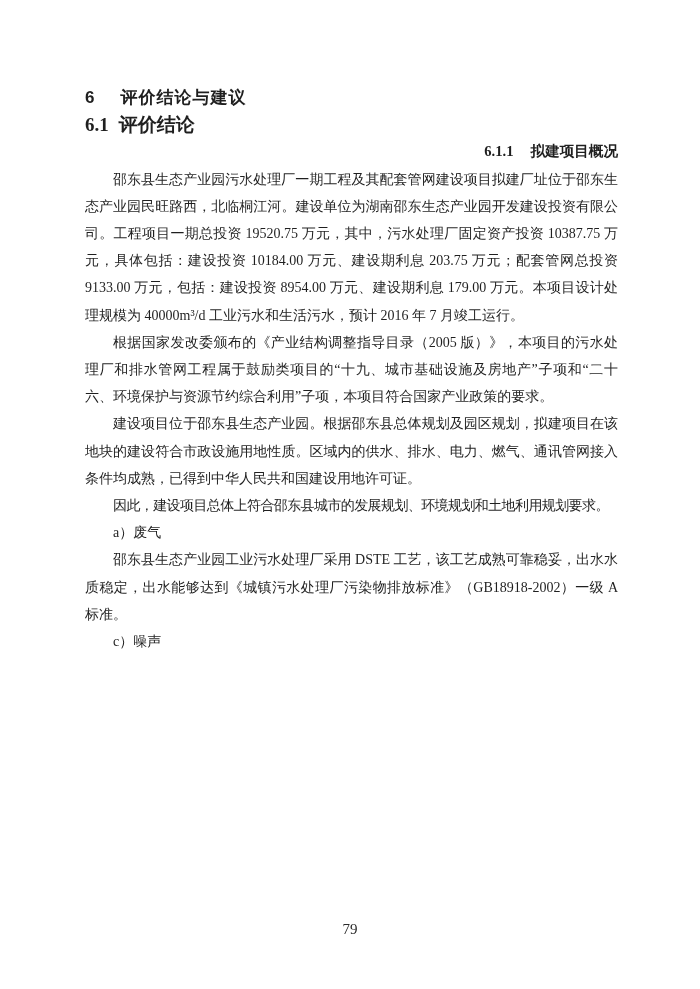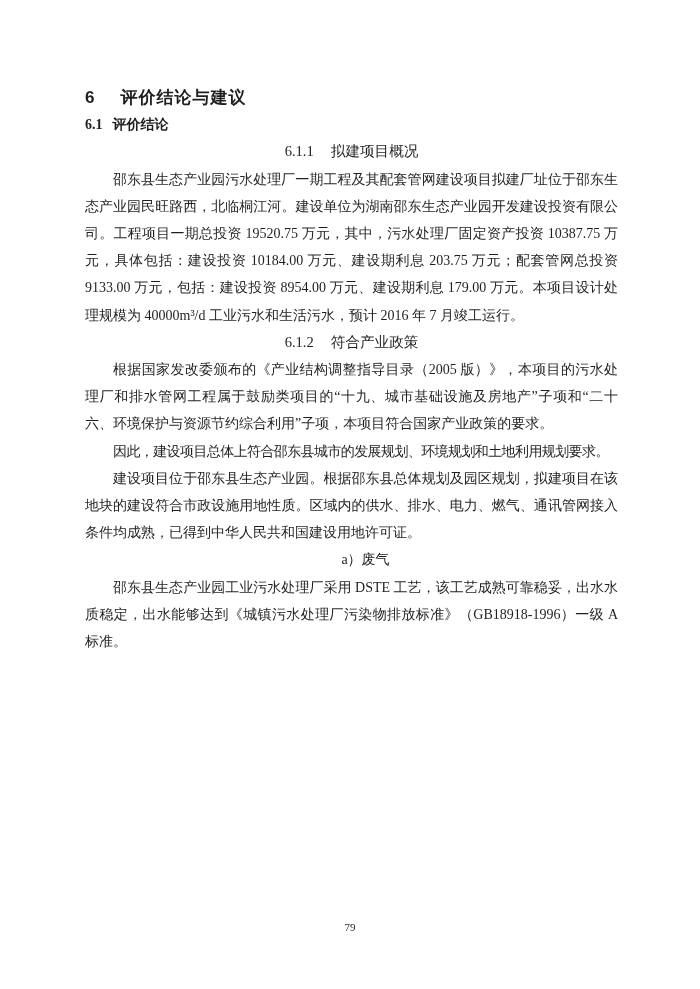--- a/index.html
+++ b/index.html
@@ -30,45 +30,45 @@
     text-align: justify;
   }
   .h1 {
     font-size: 17px;
     font-weight: bold;
     font-family: "Liberation Sans", "DejaVu Sans", sans-serif;
     text-align: left;
   }
   .h1 .t { margin-left: 26px; letter-spacing: 1px; margin-top: 40px; }
   .h2 {
-    font-size: 14px;
+    font-size: 19px;
     font-weight: bold;
     text-align: left;
   }
   .h2 .t { margin-left: 10px; }
   .h3 {
     font-size: 14.6px;
-    font-weight: normal;
-    text-align: center;
+    font-weight: bold;
+    text-align: right;
   }
   .h3 .t { margin-left: 17px; }
   .para { text-indent: 2em; }
-  .sub  { text-indent: 2em; text-align: center; }
+  .sub  { text-indent: 2em; text-align: left; }
   .oneline {
     white-space: nowrap;
     letter-spacing: -0.6px;
     overflow: visible;
   }
   .pagenum {
     position: absolute;
     top: 921px;
     left: 0;
     width: 100%;
     text-align: center;
-    font-size: 11px;
+    font-size: 15px;
     color: #2a2a2a;
   }
 </style>
 </head>
 <body>
 
 <div class="doc">
   <div class="content">
 
     <div class="block h1">
@@ -78,35 +78,33 @@
     <div class="block h2">
       <span>6.1</span><span class="t">评价结论</span>
     </div>
 
     <div class="block h3">
       <span>6.1.1</span><span class="t">拟建项目概况</span>
     </div>
 
     <p class="block para">邵东县生态产业园污水处理厂一期工程及其配套管网建设项目拟建厂址位于邵东生态产业园民旺路西，北临桐江河。建设单位为湖南邵东生态产业园开发建设投资有限公司。工程项目一期总投资 19520.75 万元，其中，污水处理厂固定资产投资 10387.75 万元，具体包括：建设投资 10184.00 万元、建设期利息 203.75 万元；配套管网总投资 9133.00 万元，包括：建设投资 8954.00 万元、建设期利息 179.00 万元。本项目设计处理规模为 40000m³/d 工业污水和生活污水，预计 2016 年 7 月竣工运行。</p>
 
-    <div class="block h3">
-      <span>6.1.2</span><span class="t">符合产业政策</span>
-    </div>
 
     <p class="block para">根据国家发改委颁布的《产业结构调整指导目录（2005 版）》，本项目的污水处理厂和排水管网工程属于鼓励类项目的“十九、城市基础设施及房地产”子项和“二十六、环境保护与资源节约综合利用”子项，本项目符合国家产业政策的要求。</p>
 
 
+    <p class="block para">建设项目位于邵东县生态产业园。根据邵东县总体规划及园区规划，拟建项目在该地块的建设符合市政设施用地性质。区域内的供水、排水、电力、燃气、通讯管网接入条件均成熟，已得到中华人民共和国建设用地许可证。</p>
+
     <p class="block para oneline">因此，建设项目总体上符合邵东县城市的发展规划、环境规划和土地利用规划要求。</p>
-
-    <p class="block para">建设项目位于邵东县生态产业园。根据邵东县总体规划及园区规划，拟建项目在该地块的建设符合市政设施用地性质。区域内的供水、排水、电力、燃气、通讯管网接入条件均成熟，已得到中华人民共和国建设用地许可证。</p>
 
 
     <p class="block sub">a）废气</p>
 
 
 
-    <p class="block para">邵东县生态产业园工业污水处理厂采用 DSTE 工艺，该工艺成熟可靠稳妥，出水水质稳定，出水能够达到《城镇污水处理厂污染物排放标准》（GB18918-1996）一级 A 标准。</p>
+    <p class="block para">邵东县生态产业园工业污水处理厂采用 DSTE 工艺，该工艺成熟可靠稳妥，出水水质稳定，出水能够达到《城镇污水处理厂污染物排放标准》（GB18918-2002）一级 A 标准。</p>
 
+    <p class="block sub">c）噪声</p>
 
   </div>
 
   <div class="pagenum">79</div>
 </div>
 
 </body></html>

